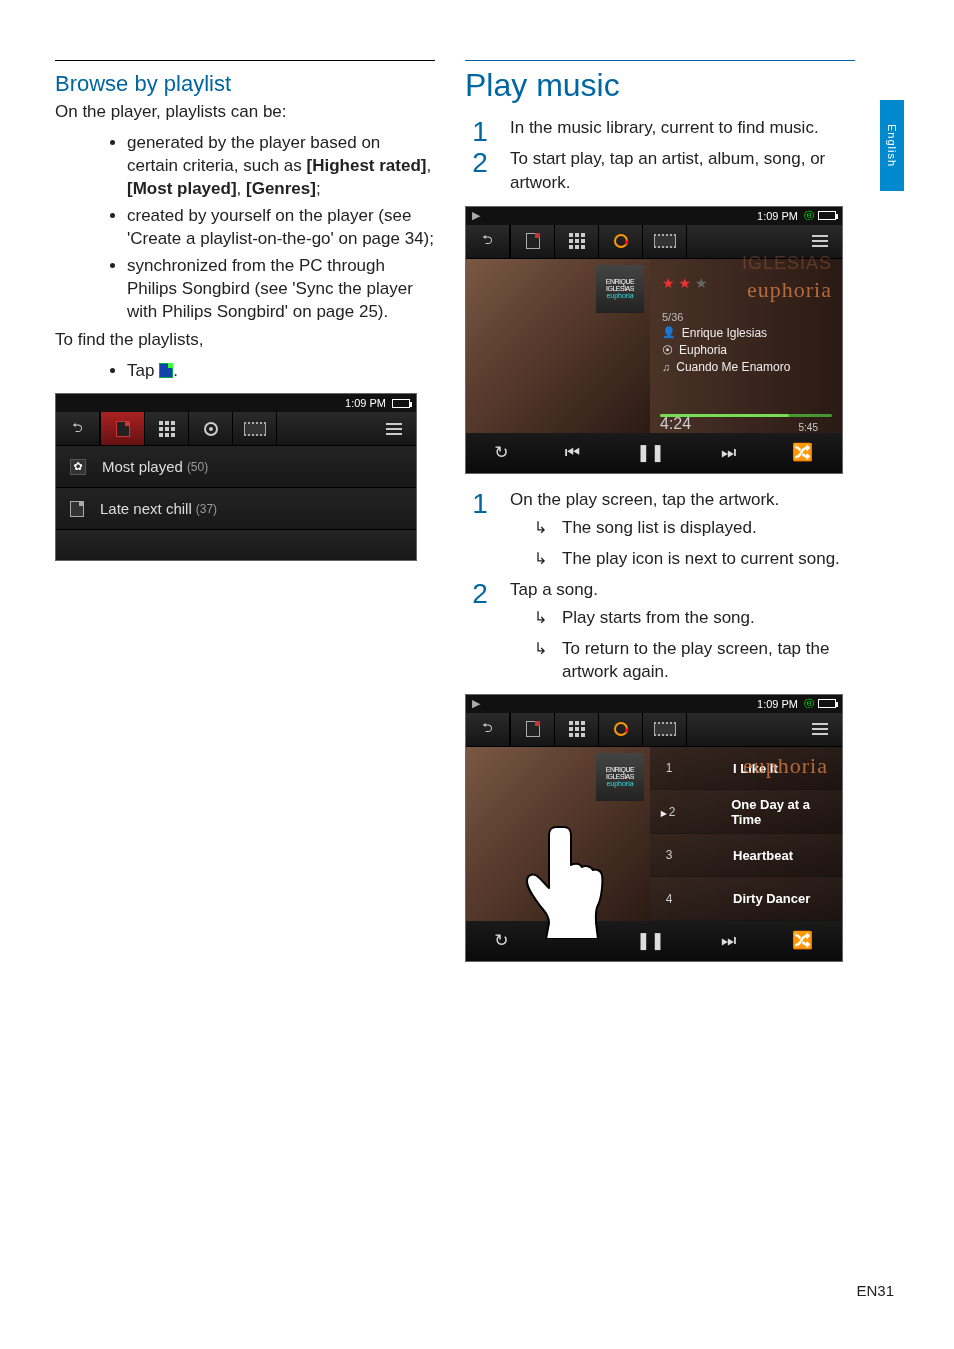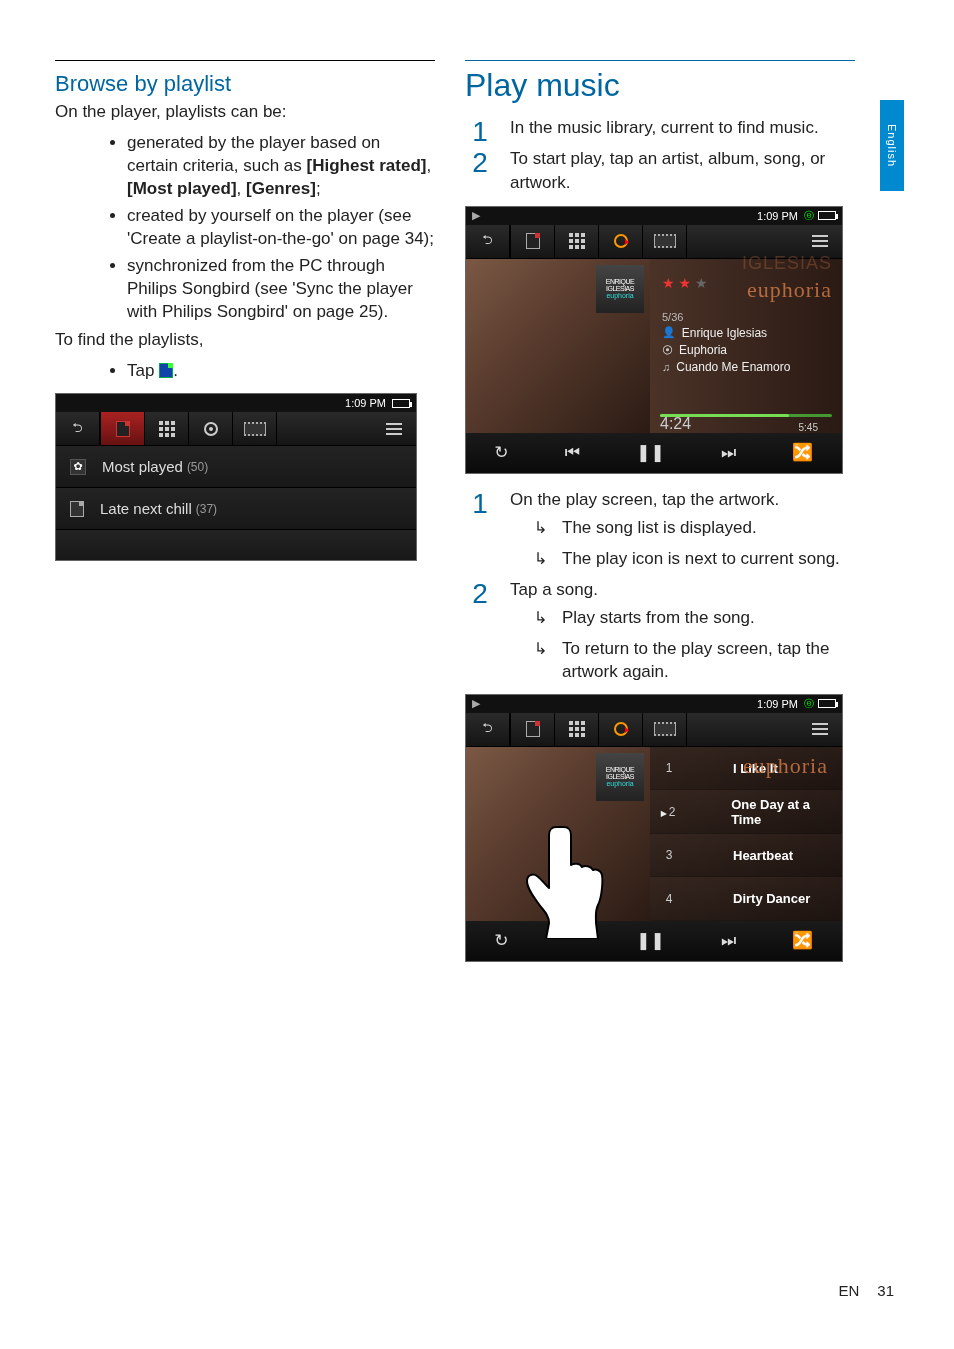--- a/index.html
+++ b/index.html
@@ -119,21 +119,21 @@
   }
 
   
   .footer {
     position: absolute;
     right: 60px;
     bottom: 50px;
     font-size: 15px;
     color: #222;
   }
-  .footer .lang { font-weight: 400; margin-right: 18px; }
+  .footer .lang { font-weight: 400; margin-right: 0; }
 
   
 
   .device {
     width: 362px;
     background: #000;
     color: #ddd;
     font-family: Arial, sans-serif;
     font-size: 13px;
     margin: 10px 0 14px 0;

